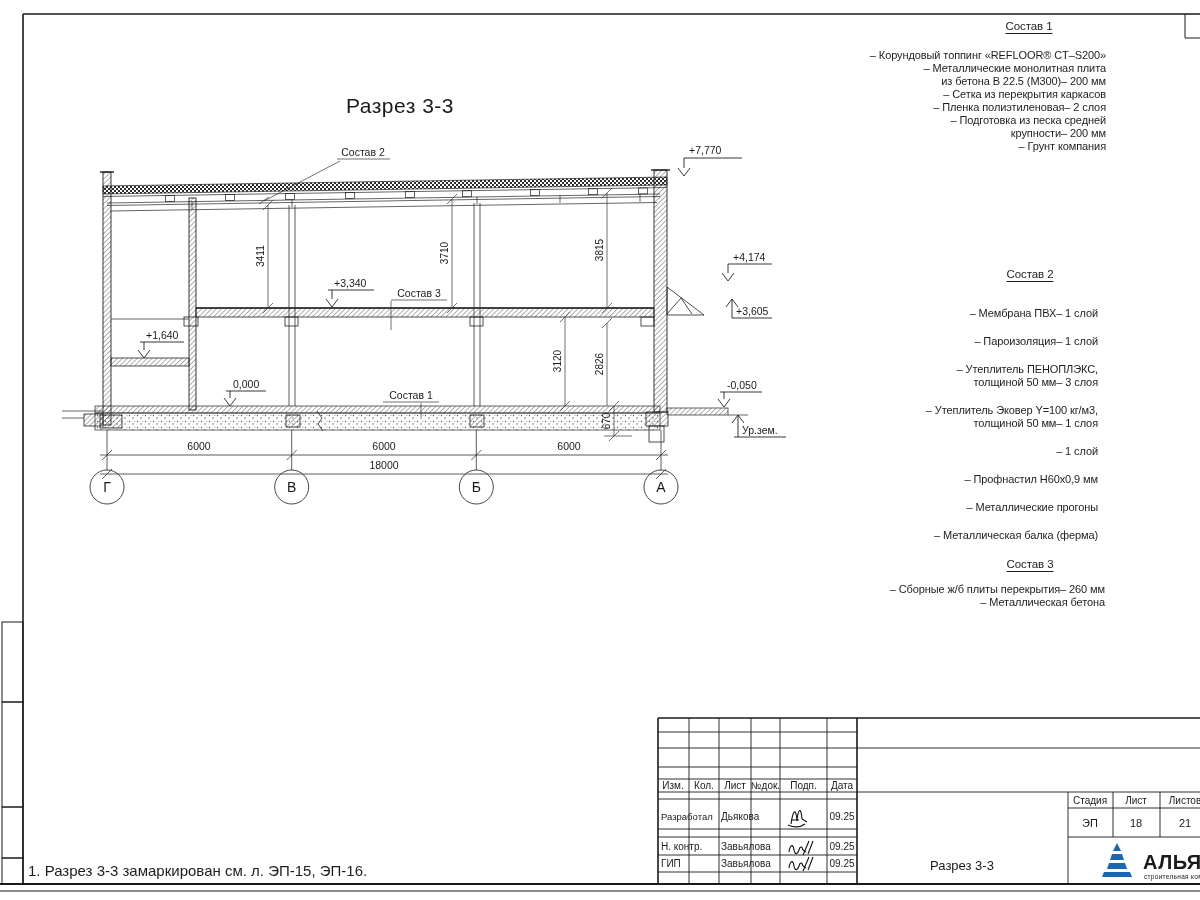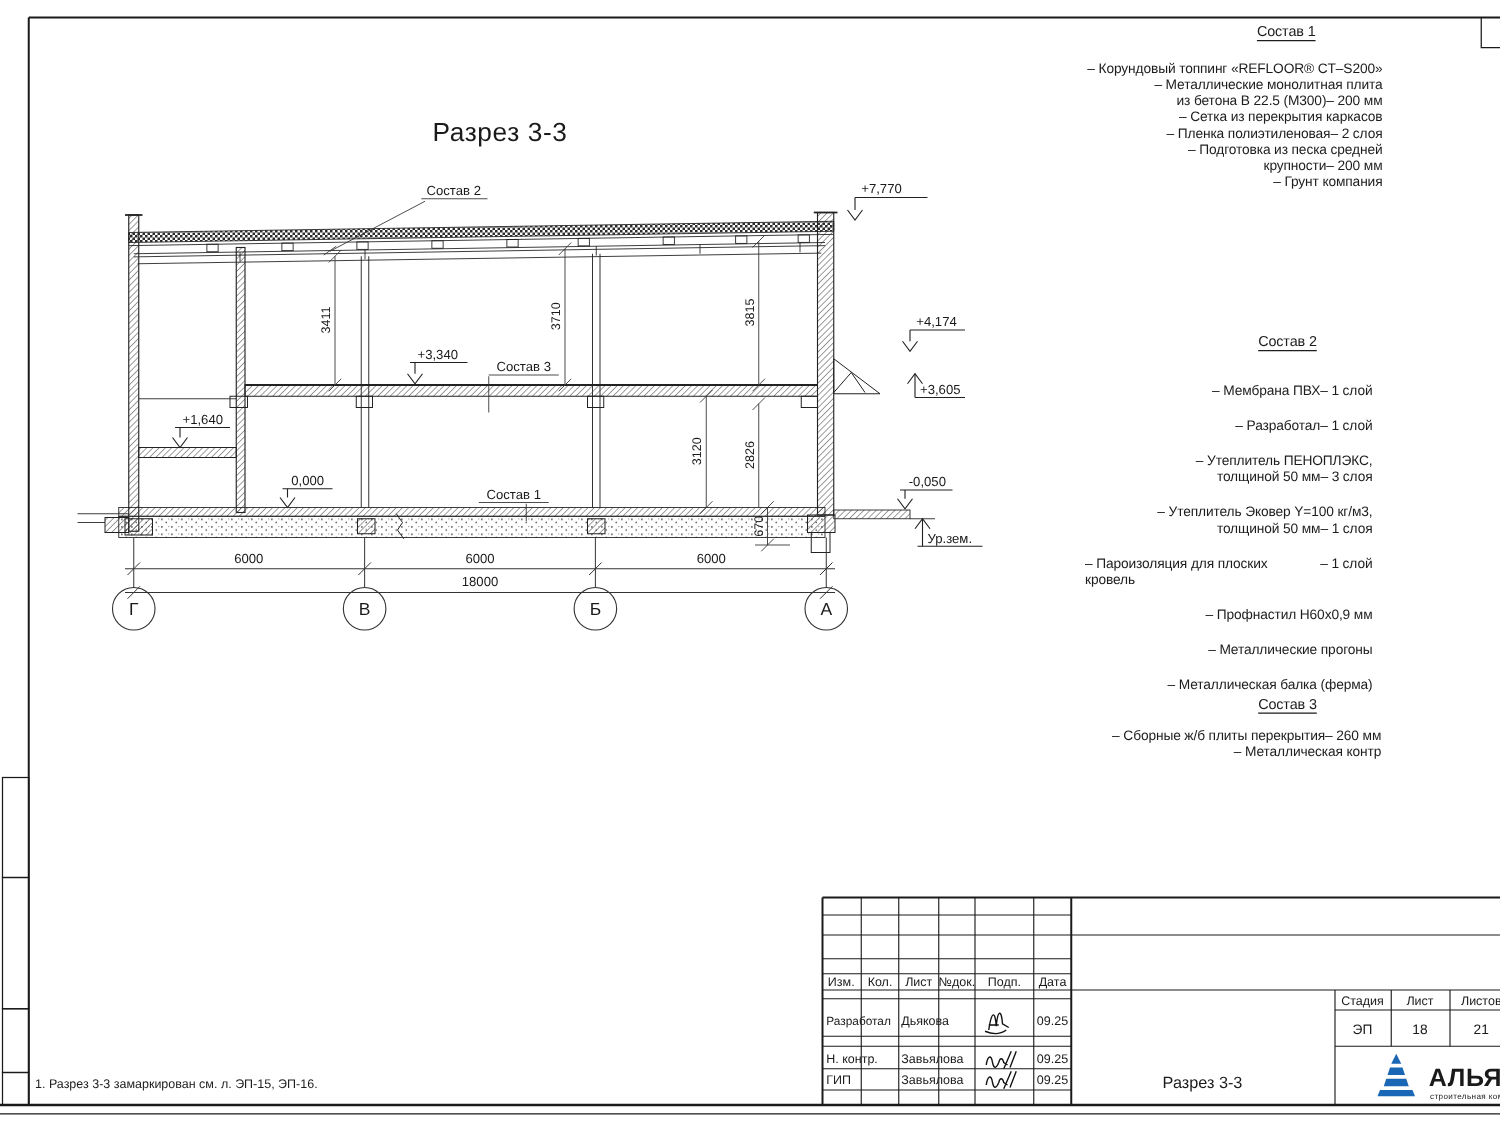--- a/index.html
+++ b/index.html
@@ -16,21 +16,21 @@
   #s1{left:868px;top:20px;width:250px}
   #s1 h4{margin-bottom:16px}
   #s1 .li{padding-right:12px}
   #s2{left:868px;top:268px;width:252px}
   #s2 h4{margin-bottom:26px}
   #s2 .item{margin-bottom:15px}
   #s2 .li{padding-right:22px}
   #s3{left:868px;top:558px;width:252px}
   #s3 h4{margin-bottom:12px}
   #s3 .li{padding-right:15px}
-  .note{position:absolute;left:28px;top:862px;font-size:10px;color:#1d1d1d}
+  .note{position:absolute;left:28px;top:862px;font-size:15px;color:#1d1d1d}
 </style>
 </head>
 <body>
 
 <div class="page">
 
 <svg width="1200" height="900" viewBox="0 0 1200 900" style="position:absolute;left:0;top:0">
   <defs>
     <pattern id="ph" width="3.5" height="3.5" patternUnits="userSpaceOnUse" patternTransform="rotate(45)">
       <line x1="0" y1="0" x2="0" y2="3.5" stroke="#3a3a3a" stroke-width="0.8"></line>
@@ -376,21 +376,21 @@
 <div class="slist" id="s2">
   <h4>Состав 2</h4>
   <div class="item">
     <div class="li">
           <span>– Мембрана ПВХ</span>
           <span class="v">– 1 слой</span>
         </div>
   </div>
   <div class="item">
     <div class="li">
-          <span>– Разработал</span>
+          <span>– Пароизоляция</span>
           <span class="v">– 1 слой</span>
         </div>
   </div>
   <div class="item">
     <div class="li">
           <span>– Утеплитель ПЕНОПЛЭКС,</span>
         </div>
     <div class="li ind">
           <span>толщиной 50 мм</span>
           <span class="v">– 3 слоя</span>
@@ -400,21 +400,20 @@
     <div class="li">
           <span>– Утеплитель Эковер Y=100 кг/м3,</span>
         </div>
     <div class="li ind">
           <span>толщиной 50 мм</span>
           <span class="v">– 1 слоя</span>
         </div>
   </div>
   <div class="item">
     <div class="li">
-          <span>– Пароизоляция для плоских кровель</span>
           <span class="v">– 1 слой</span>
         </div>
   </div>
   <div class="item">
     <div class="li">
           <span>– Профнастил Н60х0,9 мм</span>
         </div>
   </div>
   <div class="item">
     <div class="li">
@@ -428,20 +427,20 @@
   </div>
 </div>
 
 <div class="slist" id="s3">
   <h4>Состав 3</h4>
   <div class="li">
         <span>– Сборные ж/б плиты перекрытия</span>
         <span class="v">– 260 мм</span>
       </div>
   <div class="li">
-        <span>– Металлическая контр</span>
+        <span>– Металлическая бетона</span>
         <span class="v"></span>
       </div>
 </div>
 
 <div class="note">1. Разрез 3-3 замаркирован см. л. ЭП-15, ЭП-16.</div>
 
 </div>
 
 </body></html>

